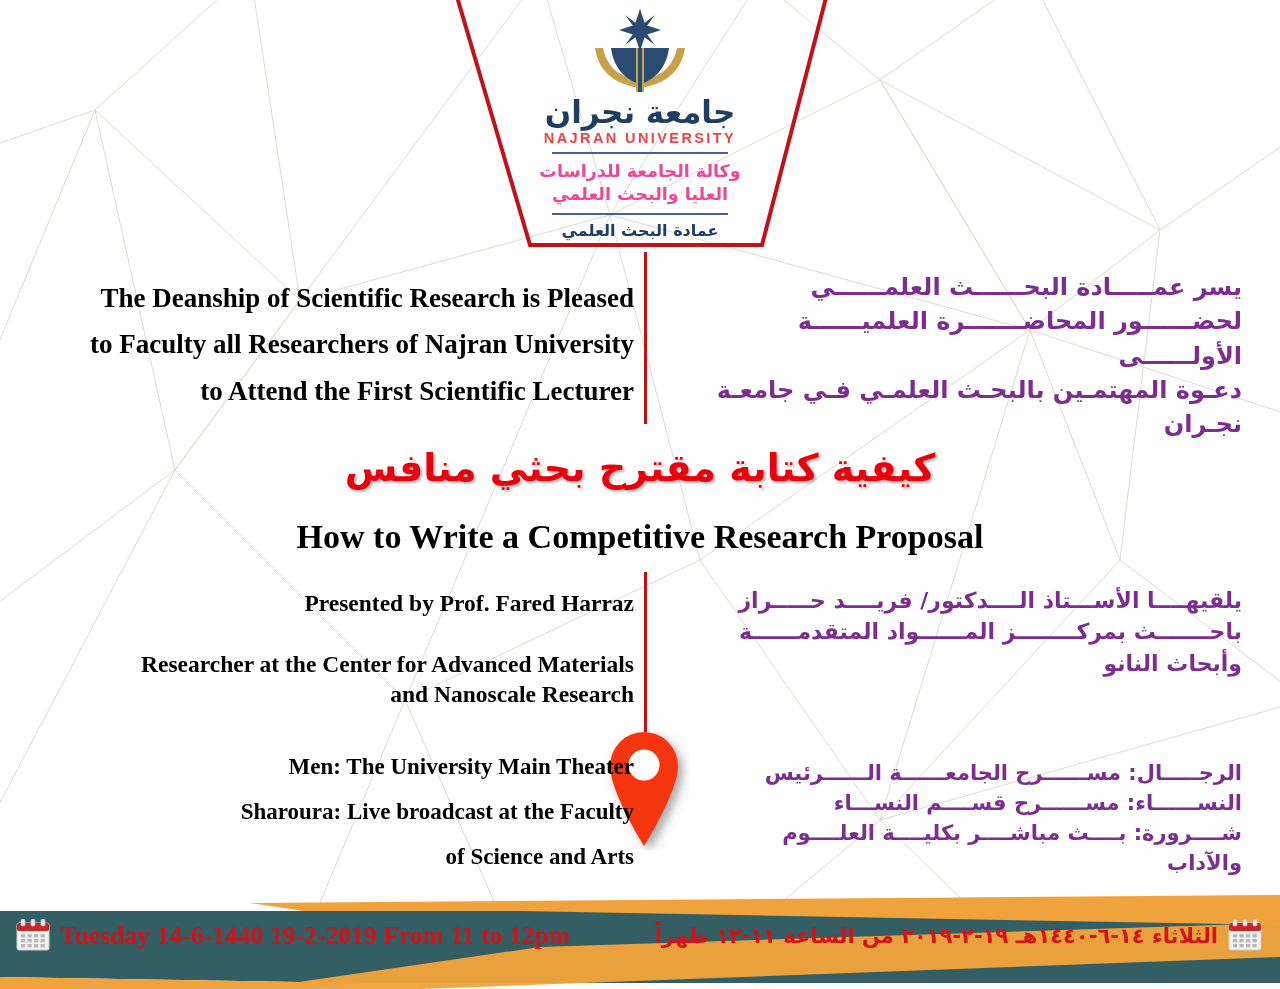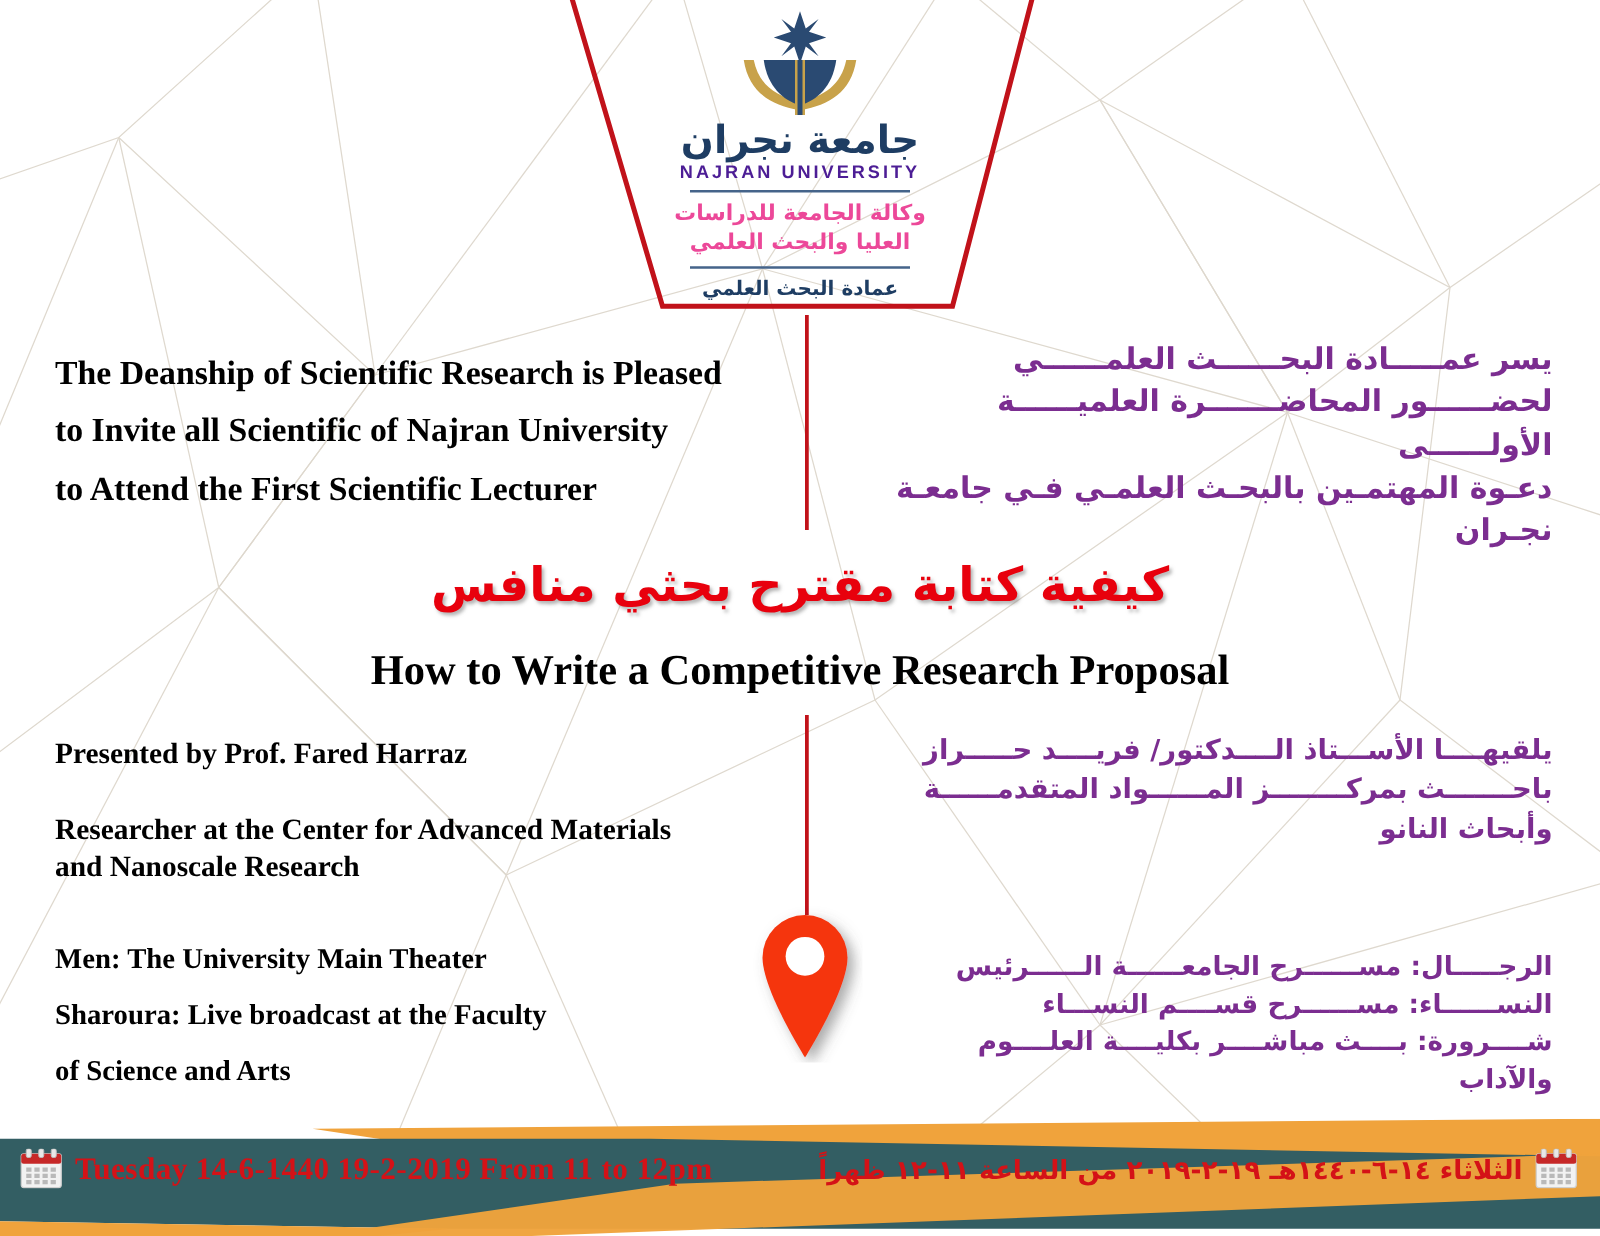--- a/index.html
+++ b/index.html
@@ -48,21 +48,21 @@
     color:#1e3d63;
     font-size:31px;
     font-weight:bold;
     line-height:1.05;
     letter-spacing:-1px;
     direction:rtl;
     margin-top:-4px;
   }
   .logo-en-name{
     font-family:"Liberation Sans", sans-serif;
-    color:#4c1d95;
+    color:#ef4444;
     font-size:14.5px;
     font-weight:bold;
     letter-spacing:2.4px;
     margin-top:1px;
   }
   .logo-rule{
     width:176px;height:2px;background:#4a6party;
     background:#45648a;
     margin:6px auto 6px auto;
   }
@@ -102,21 +102,21 @@
   }
 
   
   .en-block{
     position:absolute;
     z-index:3;
     color:#000000;
     font-family:"Liberation Serif", serif;
     font-weight:bold;
     direction:ltr;
-    text-align:left;
+    text-align:right;
   }
   .ar-block{
     position:absolute;
     z-index:3;
     color:#7b2d90;
     font-family:"DejaVu Sans", sans-serif;
     font-weight:bold;
     direction:rtl;
     text-align:right;
   }
@@ -254,21 +254,21 @@
     <div class="logo-gold">العليا والبحث العلمي</div>
     <div class="logo-rule"></div>
     <div class="logo-navy">عمادة البحث العلمي</div>
   </div>
 
   <div class="v-divider" id="divider-top"></div>
   <div class="v-divider" id="divider-bottom"></div>
 
   <div class="en-block" id="invite-en">
     <div>The Deanship of Scientific Research is Pleased</div>
-    <div>to Invite all Scientific of Najran University</div>
+    <div>to Faculty all Researchers of Najran University</div>
     <div>to Attend the First Scientific Lecturer</div>
   </div>
 
   <div class="ar-block" id="invite-ar">
     <div>يسر عمـــــادة البحــــــث العلمــــــي</div>
     <div>لحضــــــور المحاضـــــــرة العلميــــــة الأولــــــى</div>
     <div>دعـوة المهتمـين بالبحـث العلمـي فـي جامعـة نجـران</div>
   </div>
 
   <div id="title-ar">كيفية كتابة مقترح بحثي منافس</div>

